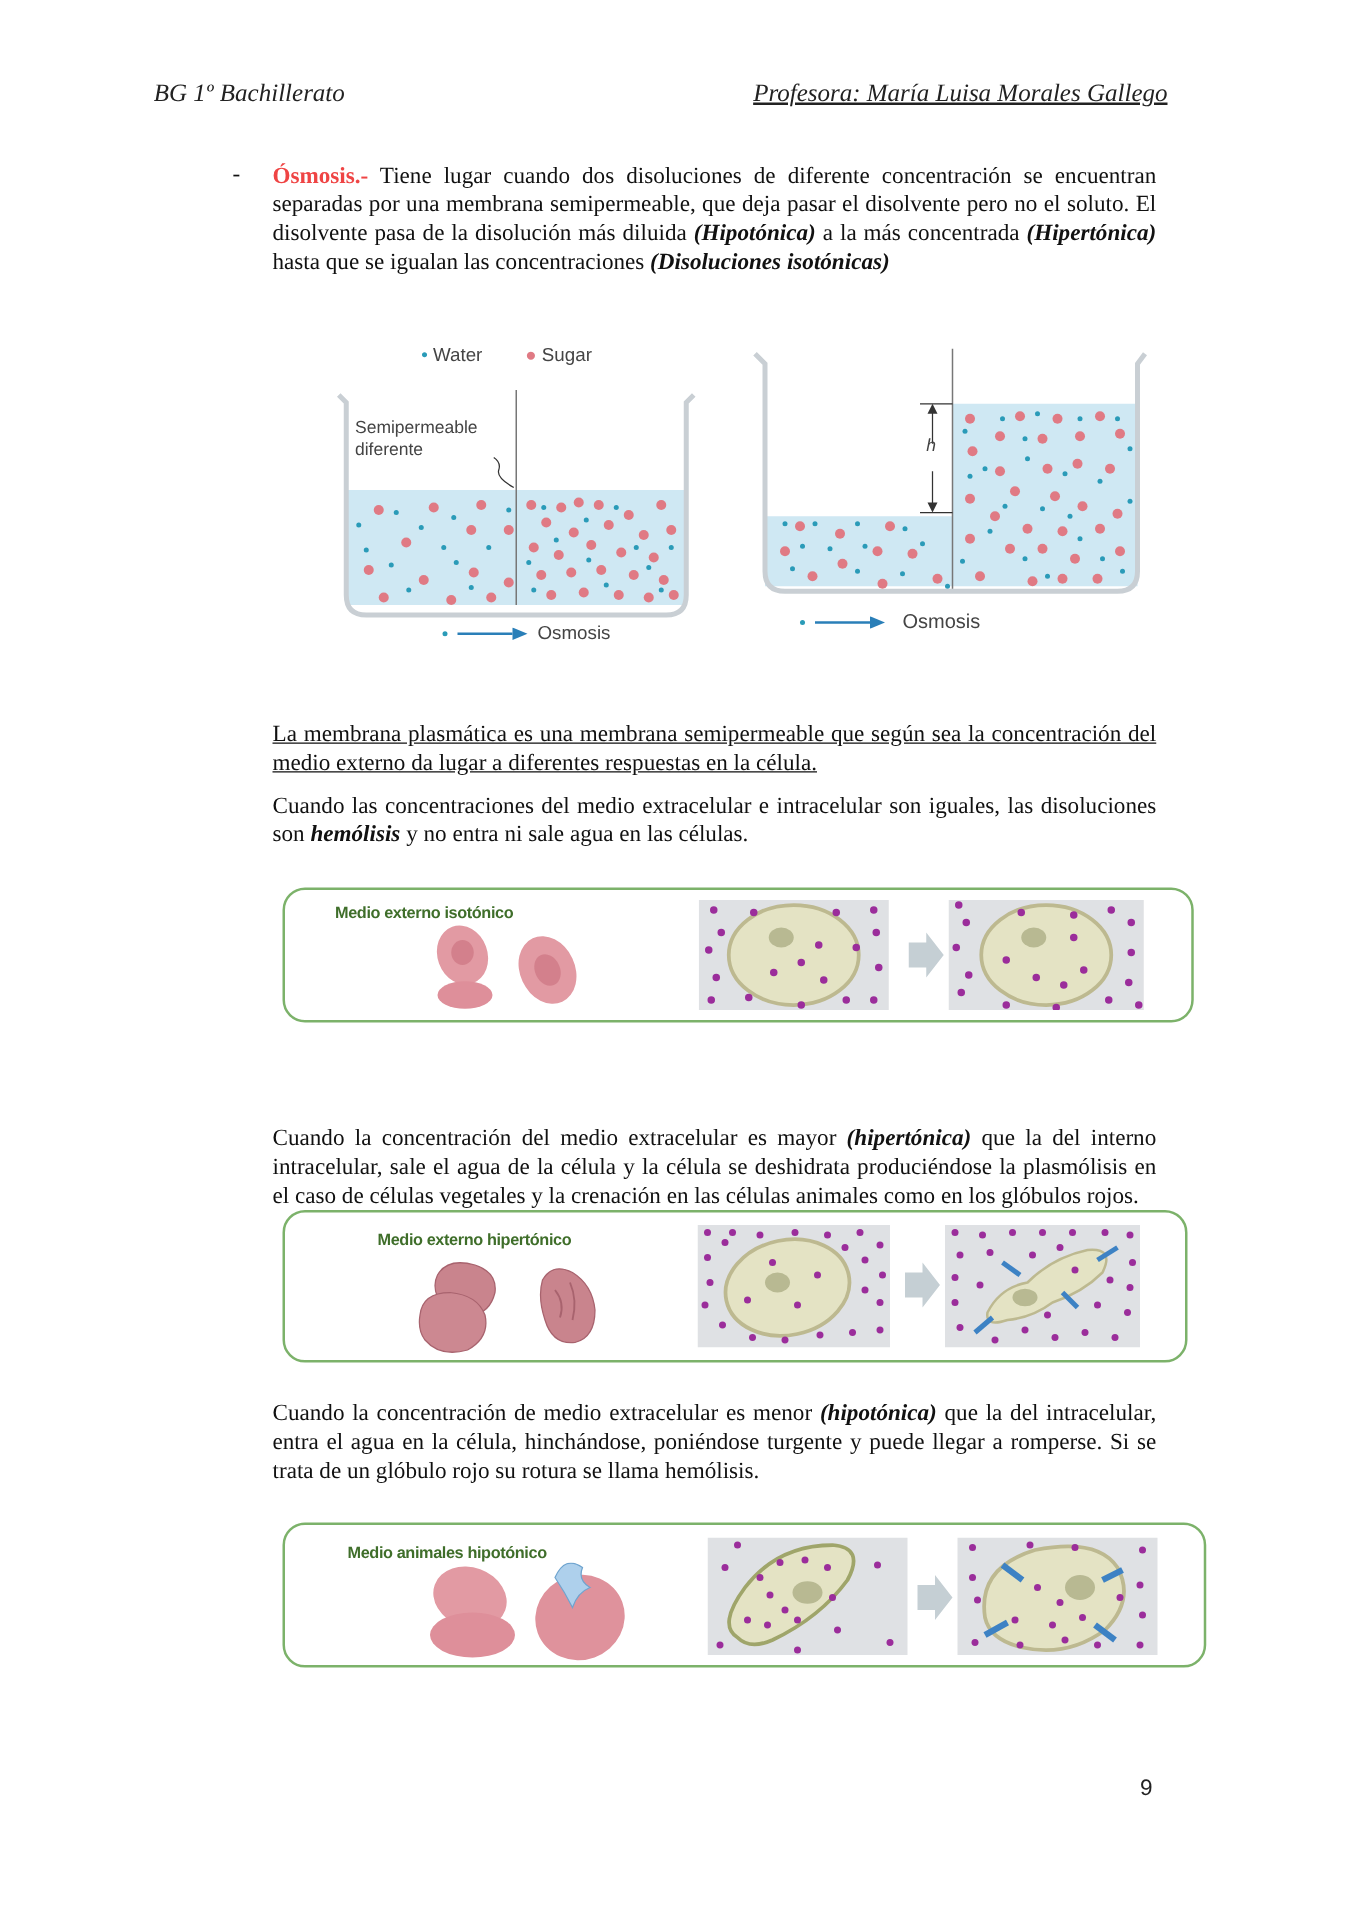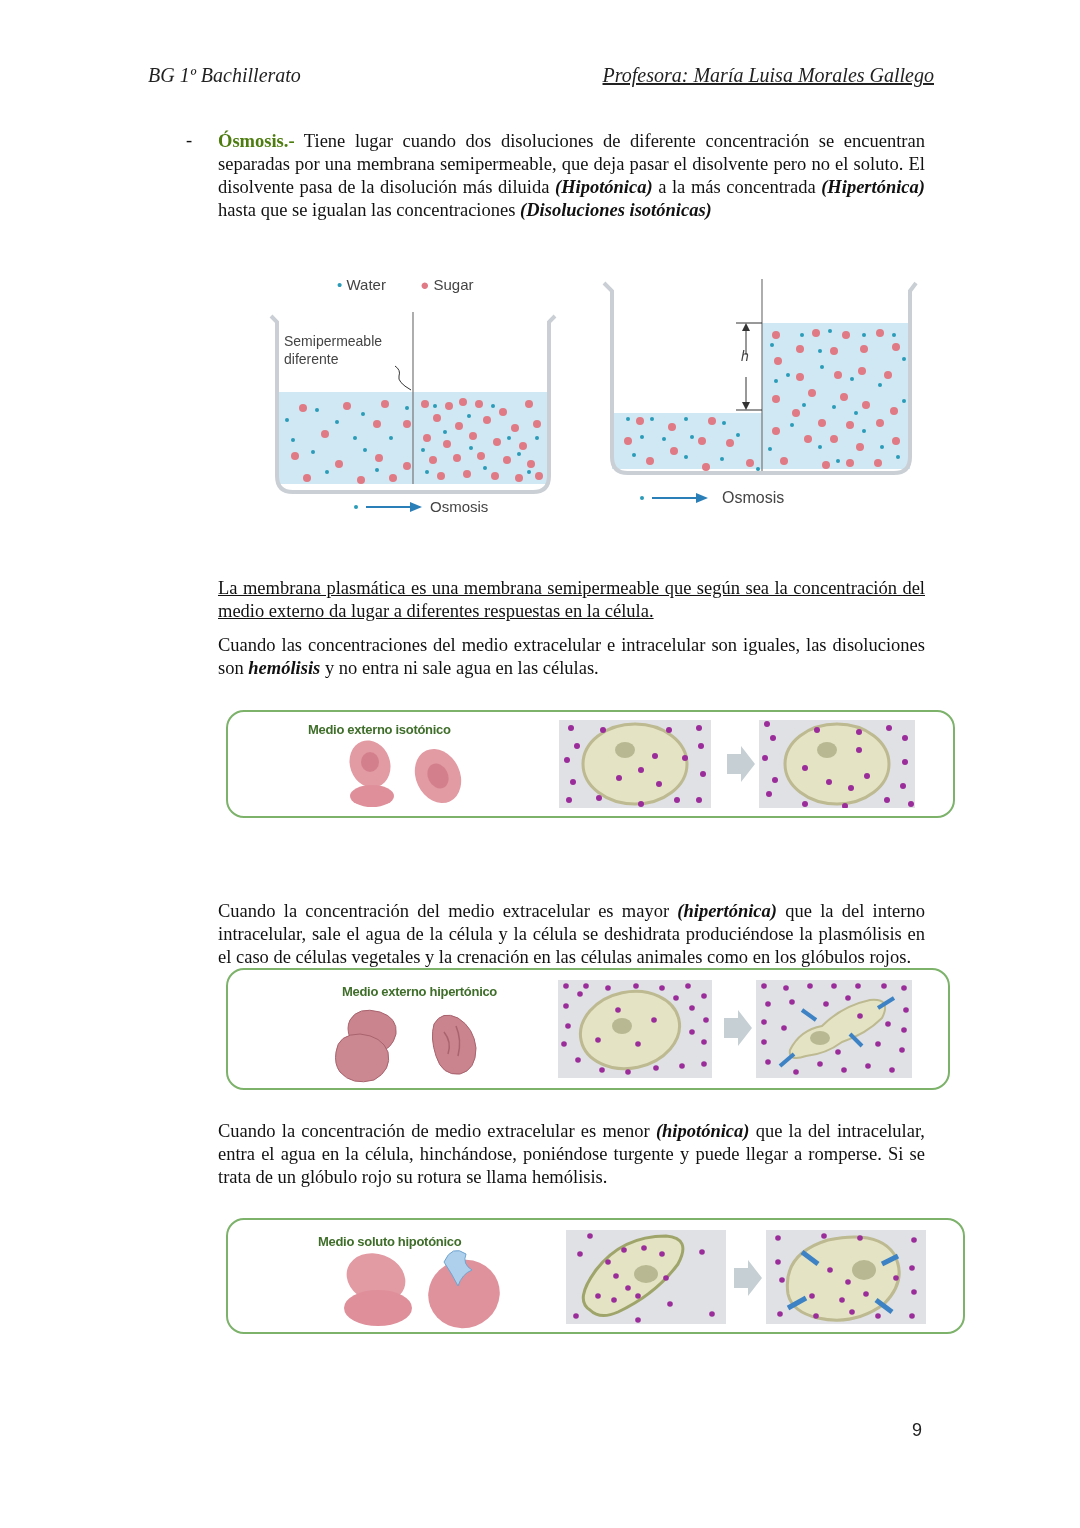--- a/index.html
+++ b/index.html
@@ -1,28 +1,28 @@
 <!DOCTYPE html>
 <html><head>
 <meta charset="utf-8">
 <style>
   html, body { margin:0; padding:0; background:#ffffff; }
   body { width:1080px; height:1528px; position:relative; overflow:hidden;
          font-family:"Liberation Serif", serif; color:#111; }
   .abs { position:absolute; }
   .hdr { top:64px; font-size:20px; font-style:italic; color:#222; }
-  .hdr-left { left:148px;text-align:center; }
+  .hdr-left { left:123px;text-align:center; }
   .hdr-right { right:146px;text-decoration:underline; }
   .para { left:218px; width:707px; font-size:18.5px; line-height:23px; text-align:justify; }
   .para b.i, .para .bi { font-weight:bold; font-style:italic; }
   .dash { left:186px; top:130px; font-size:18.5px; }
-  .title { color:#4d7c0f; font-weight:bold; }
+  .title { color:#ef4444; font-weight:bold; }
   .pageno { left:912px; top:1420px; font-family:"Liberation Sans", sans-serif; font-size:18px; color:#222; }
   .panel { border:2px solid #7cb26a; border-radius:18px; background:#fff; }
-  .panel-label { font-family:"Liberation Sans", sans-serif; font-weight:bold; font-size:13px; color:#3f6e2a; letter-spacing:-0.3px;margin-left:40px; }
+  .panel-label { font-family:"Liberation Sans", sans-serif; font-weight:bold; font-size:13px; color:#3f6e2a; letter-spacing:-0.3px; }
   .diag-text { font-family:"Liberation Sans", sans-serif; color:#444; }
   svg { display:block; }
 </style>
 </head>
 <body>
 
 <div class="abs hdr hdr-left">BG 1º Bachillerato</div>
 <div class="abs hdr hdr-right">Profesora: María Luisa Morales Gallego</div>
 
 <div class="abs dash">-</div>
@@ -378,21 +378,21 @@
         <circle cx="302" cy="36" r="2.8"></circle>
     </g>
   </svg>
 </div>
 
 <div class="abs para" style="top:1120px;">
   <span>Cuando la concentración de medio extracelular es menor </span><span class="bi">(hipotónica)</span><span> que la del intracelular, entra el agua en la célula, hinchándose, poniéndose turgente y puede llegar a romperse. Si se trata de un glóbulo rojo su rotura se llama hemólisis.</span>
 </div>
 
 <div class="abs panel" style="left:226px; top:1218px; width:735px; height:112px;">
-  <div class="abs panel-label" style="left:50px; top:14px;">Medio soluto hipotónico</div>
+  <div class="abs panel-label" style="left:50px; top:14px;">Medio animales hipotónico</div>
   <svg class="abs" style="left:110px; top:30px;" width="170" height="80">
     <ellipse cx="38" cy="28" rx="30" ry="24" fill="#e29aa3" transform="rotate(20 38 28)"></ellipse>
     <ellipse cx="40" cy="58" rx="34" ry="18" fill="#de8f9a"></ellipse>
     <ellipse cx="126" cy="44" rx="36" ry="34" fill="#df929c" transform="rotate(-20 126 44)"></ellipse>
     <path d="M106 12 q8 -18 22 -8 q-4 10 6 16 q-10 4 -14 16 q-6 -12 -14 -24z" fill="#aed0ec" stroke="#6fa4cf" stroke-width="1"></path>
   </svg>
   <svg class="abs" style="left:338px; top:10px;" width="362" height="94">
     <rect x="0" y="0" width="160" height="94" fill="#dfe1e4"></rect>
     <path d="M24 80 q-16 -10 6 -40 q26 -34 70 -34 q26 2 12 28 q-22 30 -60 48 q-18 8 -28 -2z" fill="#e4e3c4" stroke="#9fa56a" stroke-width="3"></path>
     <ellipse cx="80" cy="44" rx="12" ry="9" fill="#b8b992"></ellipse>

